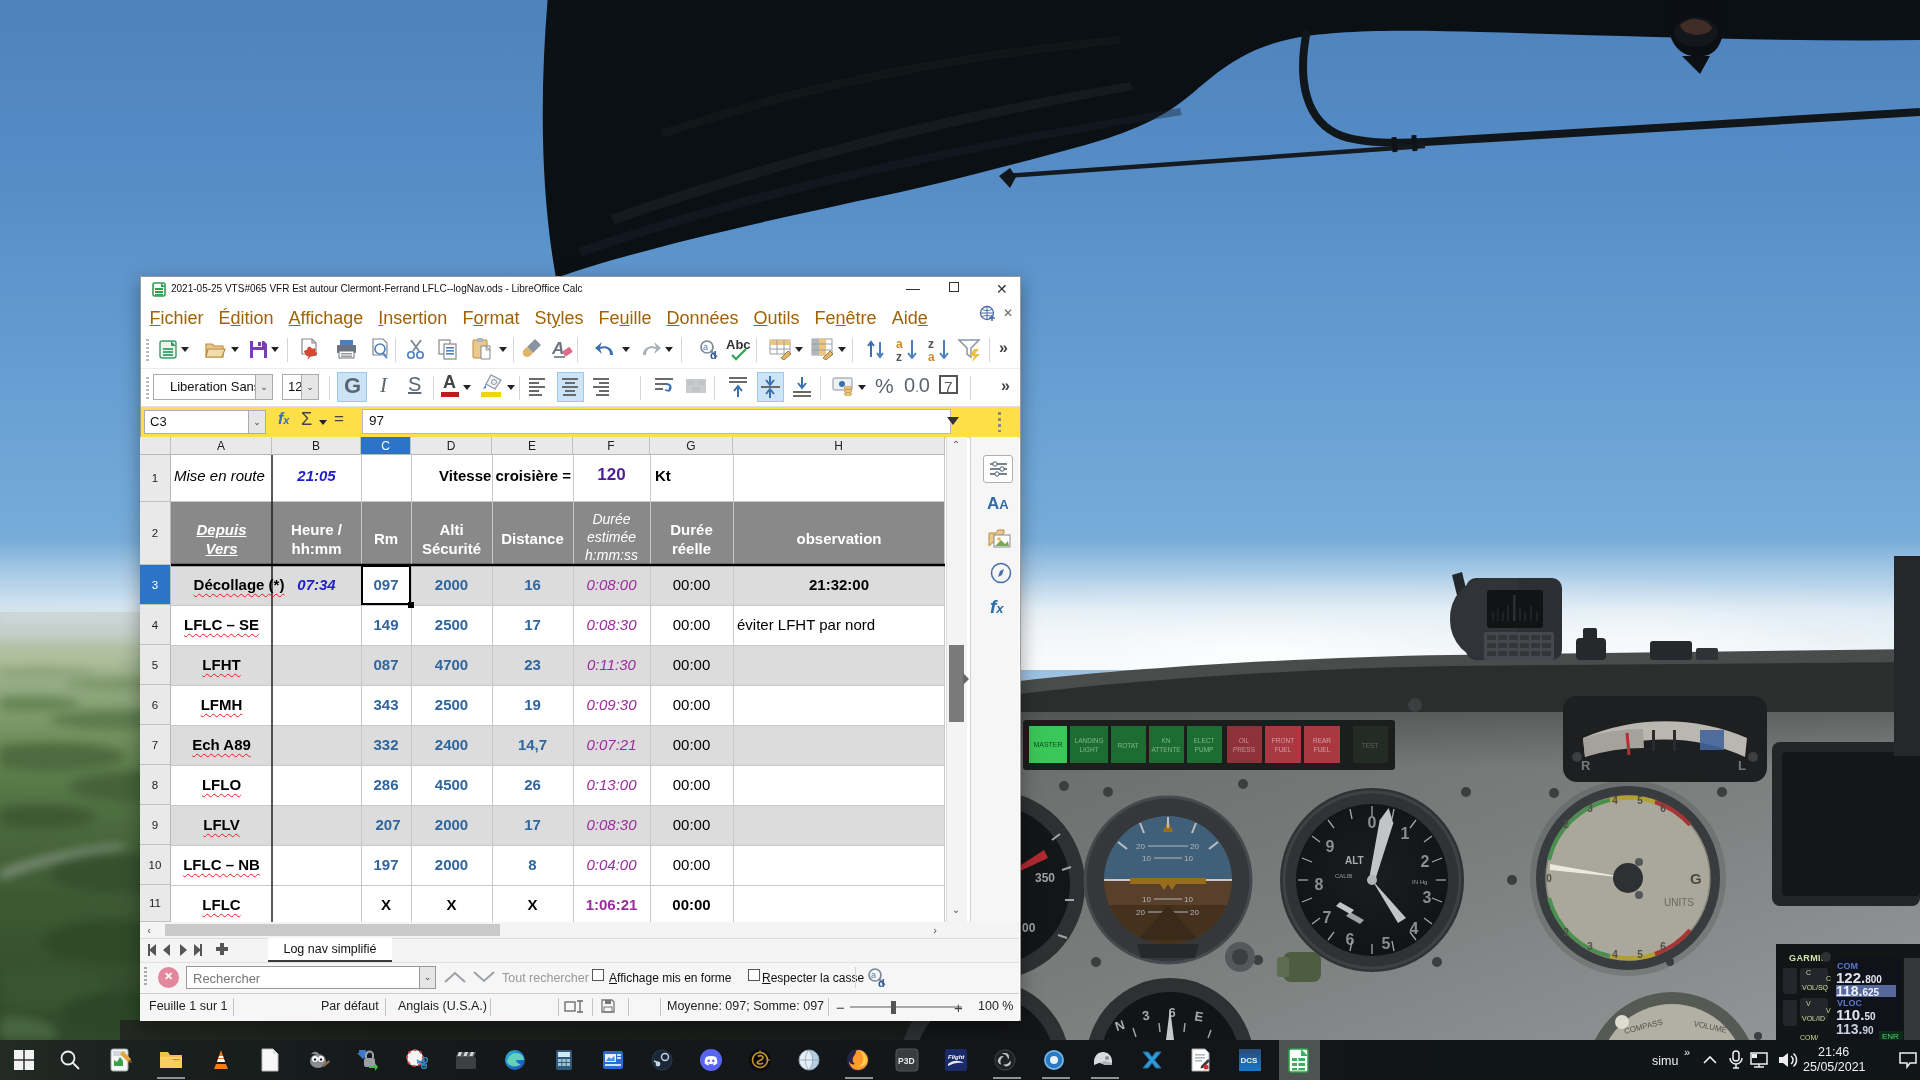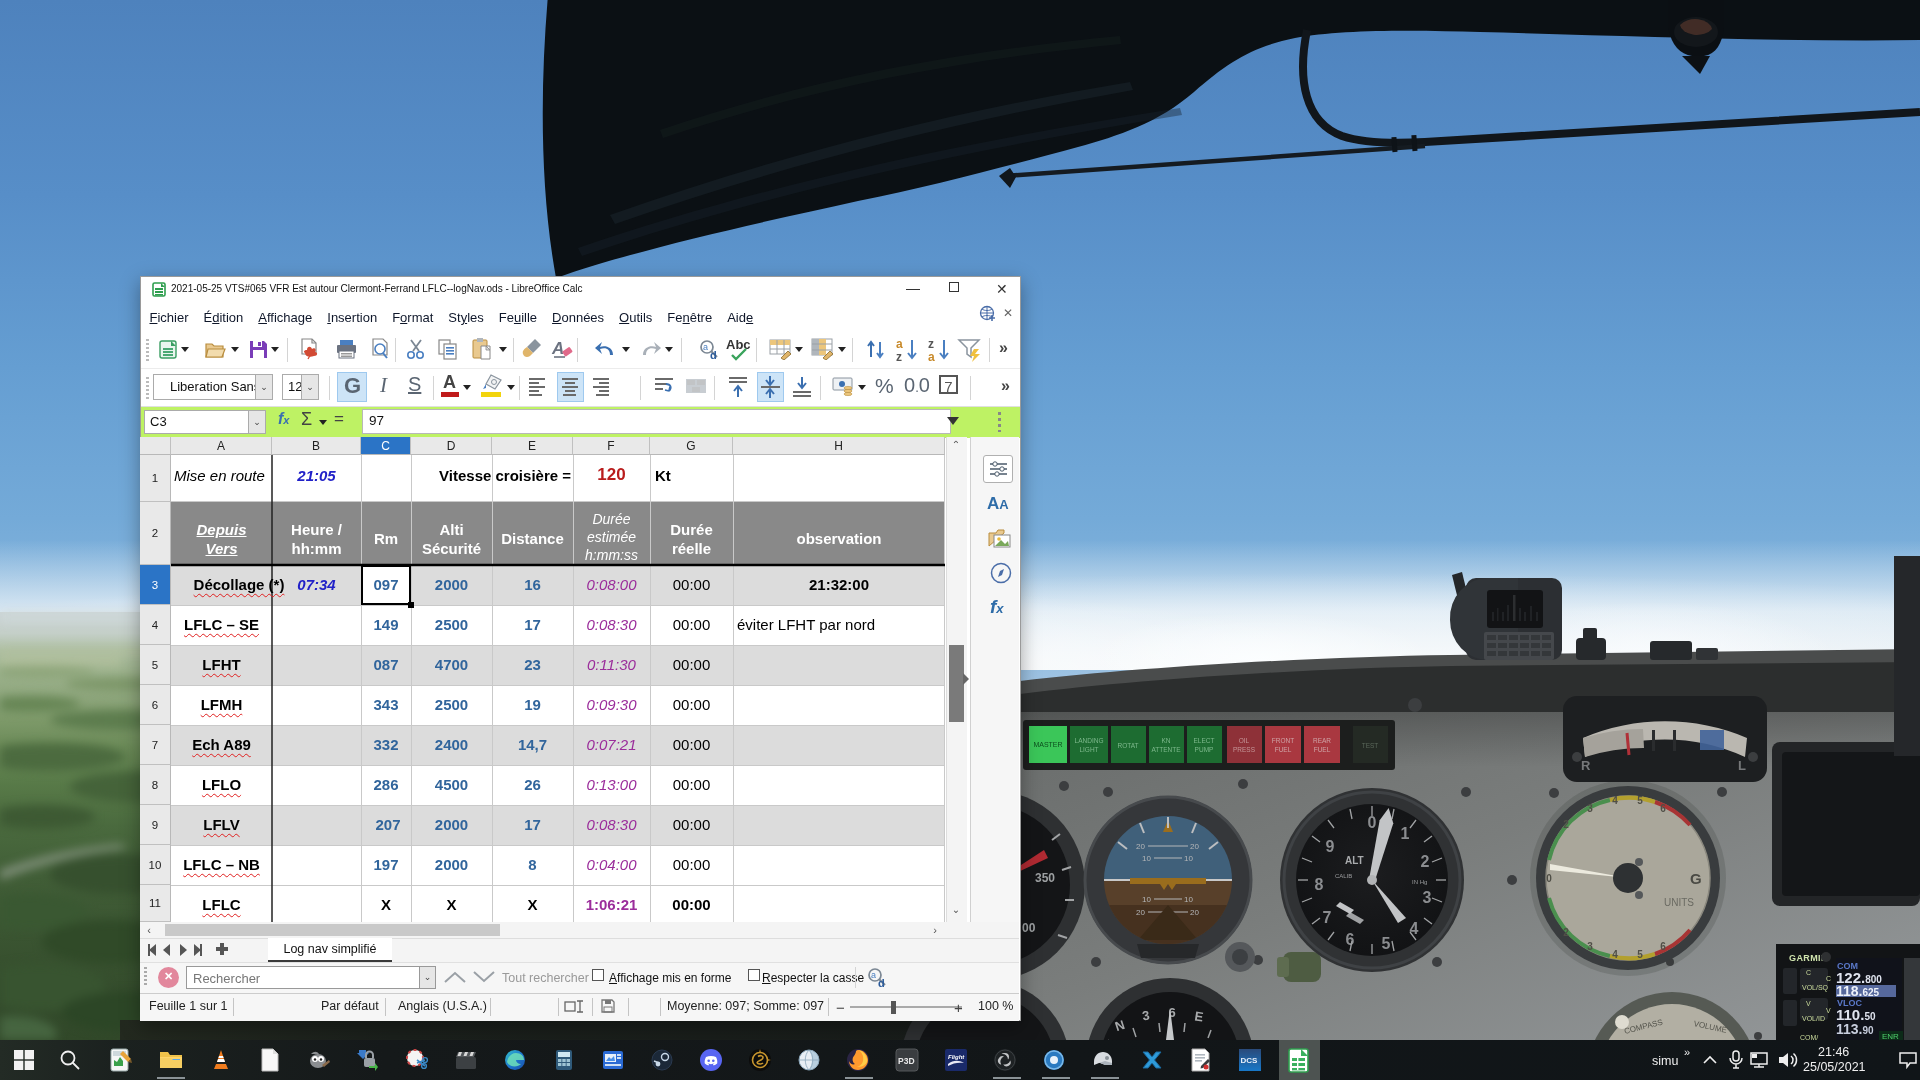--- a/index.html
+++ b/index.html
@@ -375,21 +375,21 @@
 <path d="M1010 168 L999 176 L1010 188 L1016 177 Z" fill="#11161b"></path>
 <rect x="1392" y="137" width="5" height="15" fill="#0e1318" transform="rotate(-4 1395 145)"></rect>
 <rect x="1412" y="135" width="5" height="16" fill="#0e1318" transform="rotate(-4 1415 144)"></rect>
   </svg>
 <style>
 #win{position:absolute;left:140px;top:276px;width:881px;height:745px;background:#fff;border:1px solid #9a9a9a;box-shadow:0 6px 18px rgba(0,0,0,.35);font-family:"Liberation Sans",sans-serif}
 #win .r{position:absolute;left:0;width:879px}
 .sep1{position:absolute;top:7px;width:1px;height:24px;background:#d4d4d4}
 .ic{position:absolute}
 .dd{position:absolute;top:16px;width:0;height:0;border-left:4px solid transparent;border-right:4px solid transparent;border-top:5px solid #222}
-.mn{display:inline-block;padding:0 7.5px;font-size:13px;color:#0f172a}
+.mn{display:inline-block;padding:0 7.5px;font-size:18px;color:#a16207}
 .hl{background:#cde4f7;border:1px solid #9ec9ef}
 .gline{background:#6a6a6a;position:absolute;height:2px}
 .combo{position:absolute;background:#fff;border:1px solid #ababab;font-size:13px;color:#111}
 .cbtn{position:absolute;right:0;top:0;width:17px;height:100%;background:#e6e6e6;border-left:1px solid #ababab;color:#444;font-size:9px;text-align:center}
 </style>
 <div id="win">
 
  <div class="r" style="top:0;height:25px;background:#fff">
   <svg class="ic" style="left:11px;top:5px" width="14" height="15" viewBox="0 0 14 15">
         <rect x="1" y="1" width="12" height="13" rx="1.5" fill="#fff" stroke="#2e9e4e" stroke-width="1.6"></rect>
@@ -645,21 +645,21 @@
         </g>
       </svg>
   <span class="dd" style="left:717px"></span>
   <span class="ic" style="left:734px;top:5px;font-size:21px;color:#5a6572">%</span>
   <span class="ic" style="left:763px;top:5px;font-size:20px;color:#5a6572">0<span style="font-size:13px">.</span>0</span>
   <span class="ic" style="left:798px;top:6px;width:19px;height:19px;border:2px solid #555;color:#555;font-size:15px;text-align:center;line-height:19px">7</span>
   <span class="sep1" style="left:829px"></span>
   <span class="ic" style="left:860px;top:8px;font-size:16px;color:#444;font-weight:bold">»</span>
  </div>
 
- <div class="r" style="top:130px;height:31px;background:#bef264">
+ <div class="r" style="top:130px;height:31px;background:#fde047">
   <span class="combo" style="left:3px;top:3px;width:122px;height:24px;line-height:22px;padding-left:5px">C3<span class="cbtn" style="line-height:22px">⌄</span></span>
   <span class="ic" style="left:137px;top:3px;font-size:16px;font-style:italic;color:#3a6fb0;font-weight:bold">f<span style="font-size:11px">x</span></span>
   <span class="ic" style="left:160px;top:2px;font-size:18px;color:#444">Σ</span>
   <span class="dd" style="left:178px;top:13px"></span>
   <span class="ic" style="left:193px;top:2px;font-size:17px;color:#444">=</span>
   <span class="ic" style="left:221px;top:2px;width:589px;height:25px;background:#fff;border:1px solid #b8b8b8"></span>
   <span class="ic" style="left:228px;top:6px;font-size:13.5px;color:#111">97</span>
   <span class="ic" style="left:806px;top:10px;width:0;height:0;border-left:6px solid transparent;border-right:6px solid transparent;border-top:8px solid #333"></span>
   <span style="position:absolute;left:857px;top:5px;width:3px;height:20px;background:repeating-linear-gradient(180deg,#888 0 3px,transparent 3px 6px)"></span>
  </div>
@@ -727,21 +727,21 @@
    <line x1="101" y1="0" x2="101" y2="467" stroke="#222" stroke-width="1.5"></line>
    <line x1="0" y1="110" x2="774" y2="110" stroke="#000" stroke-width="2.5"></line>
    <rect x="190" y="110" width="50" height="40" fill="#fff"></rect>
    <rect x="191" y="111" width="48" height="38" fill="none" stroke="#000" stroke-width="2"></rect>
    <rect x="237" y="147" width="6" height="6" fill="#000"></rect>
   </svg>
 
   <span class="cell" style="left:3px;top:12px;width:98px;text-align:left;font-style:italic">Mise en route</span>
   <span class="cell bb" style="left:101px;top:12px;width:89px">21:05</span>
   <span class="cell" style="left:240px;top:12px;width:160px;text-align:right;font-weight:bold">Vitesse croisière =</span>
-  <span class="cell" style="left:402px;top:10px;width:77px;font-weight:bold;color:#b91c1c;font-size:17px">120</span>
+  <span class="cell" style="left:402px;top:10px;width:77px;font-weight:bold;color:#4c1d95;font-size:17px">120</span>
   <span class="cell" style="left:484px;top:12px;width:60px;text-align:left;font-weight:bold">Kt</span>
 
   <span class="h2c" style="left:0;top:65px;width:101px;font-style:italic;text-decoration:underline">Depuis<br>Vers</span>
   <span class="h2c" style="left:101px;top:65px;width:89px">Heure /<br>hh:mm</span>
   <span class="h2c" style="left:190px;top:74px;width:50px">Rm</span>
   <span class="h2c" style="left:240px;top:65px;width:81px">Alti<br>Sécurité</span>
   <span class="h2c" style="left:321px;top:74px;width:81px">Distance</span>
   <span class="h2c" style="left:402px;top:55px;width:77px;font-style:italic;font-weight:normal;font-size:14px;line-height:18px">Durée<br>estimée<br>h:mm:ss</span>
   <span class="h2c" style="left:479px;top:65px;width:83px">Durée<br>réelle</span>
   <span class="h2c" style="left:562px;top:74px;width:212px">observation</span>

